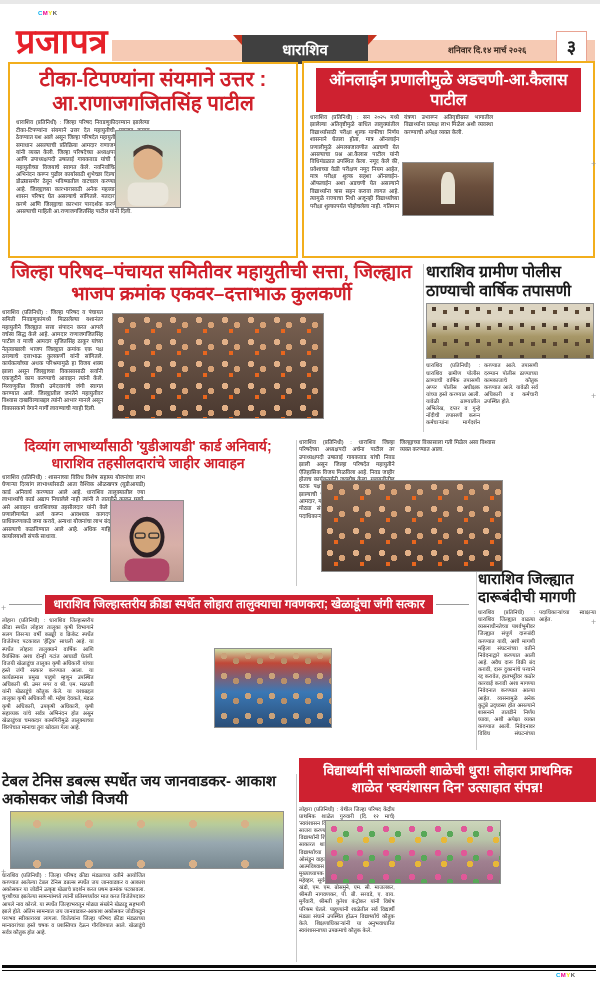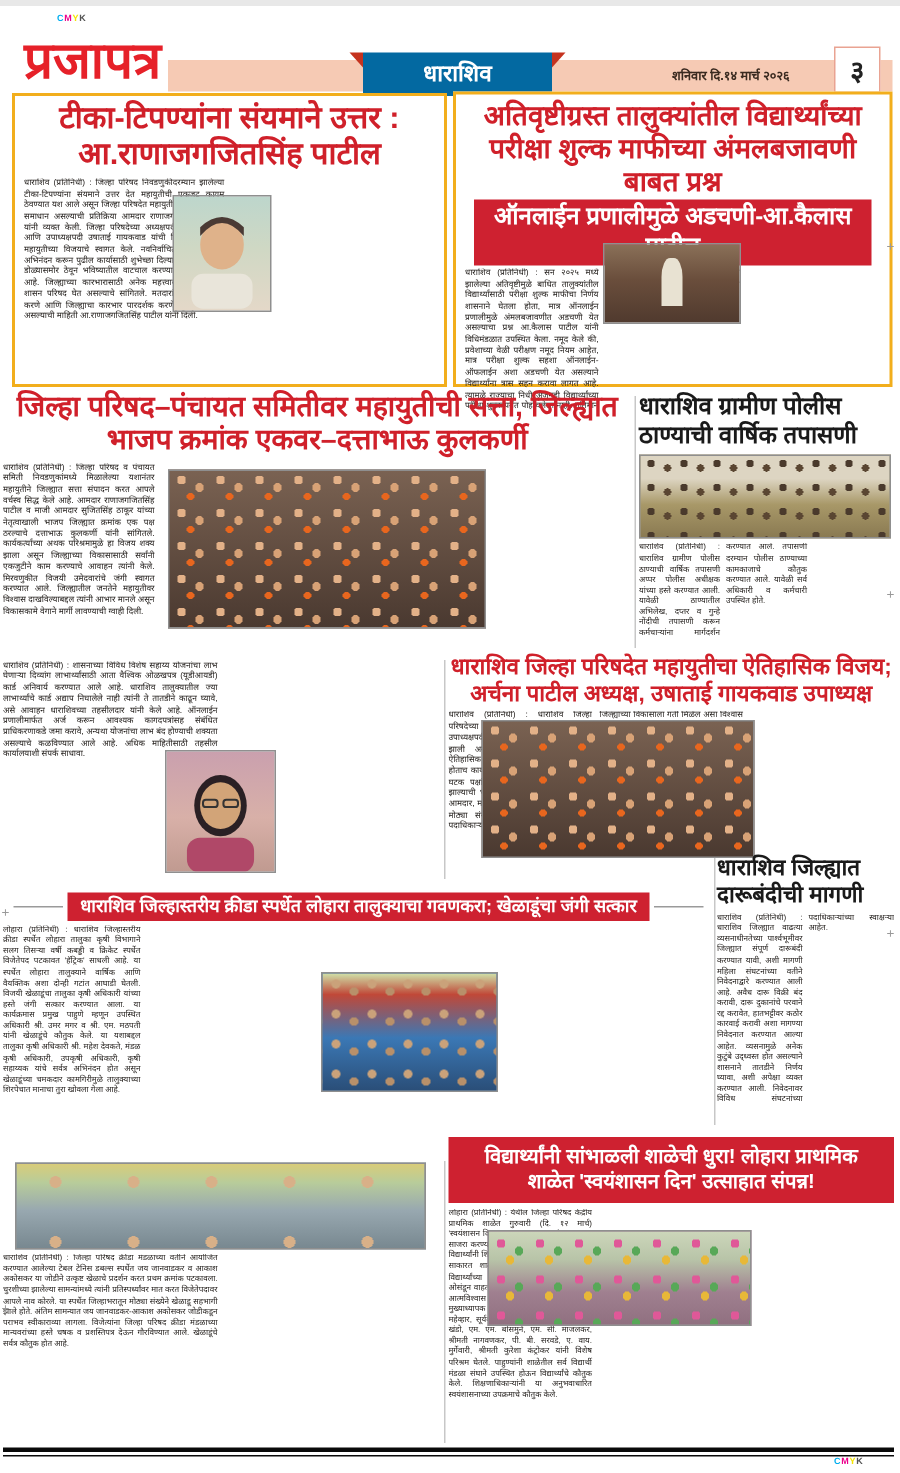--- a/index.html
+++ b/index.html
@@ -7,21 +7,21 @@
         font-family:Liberation Sans, sans-serif;overflow:hidden;margin:4px auto;}
 
   
   .cmyk{position:absolute;font-size:6px;font-weight:bold;letter-spacing:.5px;}
   .cmyk .c{color:#00aeef}.cmyk .m{color:#ec008c}.cmyk .y{color:#f5e400}.cmyk .k{color:#555}
   .cmyk-top{left:38px;top:6px;}
   .cmyk-bottom{left:556px;top:968px;}
   .masthead{position:absolute;left:16px;top:20px;font-size:34px;font-weight:bold;
             color:#e62129;line-height:1;}
   .band{position:absolute;left:112px;top:36px;width:483px;height:21px;background:#f6cab4;}
-  .ribbon{position:absolute;left:242px;top:31px;width:126px;height:29px;background:#0369a1;
+  .ribbon{position:absolute;left:242px;top:31px;width:126px;height:29px;background:#404040;
           color:#fff;font-weight:bold;font-size:15px;text-align:center;line-height:29px;}
   .ribbon:before,.ribbon:after{content:"";position:absolute;top:0;width:0;height:0;
           border-style:solid;}
   .ribbon:before{left:-9px;border-width:0 9px 10px 0;border-color:transparent #c5331f transparent transparent;}
   .ribbon:after{right:-9px;border-width:10px 9px 0 0;border-color:#c5331f transparent transparent transparent;}
   .issue-date{position:absolute;left:448px;top:36px;height:33px;line-height:21px;
           font-size:8.5px;font-weight:bold;color:#3a2a20;text-align:right;}
   .pagenum{position:absolute;left:556px;top:27px;width:31px;height:31px;background:#fff;
           border:1.5px solid #e9a392;font-size:18px;font-weight:bold;color:#222;
           text-align:center;line-height:31px;box-sizing:border-box;}
@@ -98,21 +98,20 @@
     <div class="photo ph-portrait ph-man" style="left:105px;top:66px;width:66px;height:78px;">
       <svg width="66" height="78" viewBox="0 0 66 78">
         <ellipse cx="33" cy="34" rx="15" ry="17" fill="#dfb28a"></ellipse>
         <path d="M18 28 Q33 10 48 28 L48 22 Q33 8 18 22 Z" fill="#4a3a34"></path>
         <rect x="12" y="54" width="42" height="24" rx="8" fill="#e9e5da"></rect>
       </svg>
     </div>
   </div>
 
   <div class="abs goldbox" style="left:302px;top:57px;width:293px;height:197px;">
-    <div class="hl-red" style="font-size:18.5px;">अतिवृष्टीग्रस्त तालुक्यांतील विद्यार्थ्यांच्या परीक्षा शुल्क माफीच्या अंमलबजावणी बाबत प्रश्न</div>
     <div class="subrow">
       <span class="rl"></span>
       <span class="redbar" style="font-size:16px;">ऑनलाईन प्रणालीमुळे अडचणी-आ.कैलास पाटील</span>
       <span class="rl"></span>
     </div>
     <div class="bodytxt" style="margin-top:2px;height:96px;column-count:3;column-gap:5px;">धाराशिव (प्रतिनिधी) : सन २०२५ मध्ये झालेल्या अतिवृष्टीमुळे बाधित तालुक्यांतील विद्यार्थ्यांसाठी परीक्षा शुल्क माफीचा निर्णय शासनाने घेतला होता, मात्र ऑनलाईन प्रणालीमुळे अंमलबजावणीत अडचणी येत असल्याचा प्रश्न आ.कैलास पाटील यांनी विधिमंडळात उपस्थित केला. नमूद केले की, प्रवेशाच्या वेळी परीक्षण नमूद नियम आहेत, मात्र परीक्षा शुल्क सहशा ऑनलाईन-ऑफलाईन अशा अडचणी येत असल्याने विद्यार्थ्यांना त्रास सहन करावा लागत आहे. त्यामुळे राज्याचा निधी अजूनही विद्यार्थ्यांच्या परीक्षा शुल्कापर्यंत पोहोचलेला नाही. गतिमान यंत्रणा उभारून अतिवृष्टीग्रस्त भागातील विद्यार्थ्यांना प्रत्यक्ष लाभ मिळेल अशी व्यवस्था करण्याची अपेक्षा व्यक्त केली.</div>
     <div class="photo ph-assembly" style="left:98px;top:99px;width:92px;height:54px;"></div>
   </div>
 
   <div class="abs" style="left:2px;top:257px;width:419px;height:174px;">
@@ -123,36 +122,36 @@
 
   <div class="vsep" style="left:423px;top:260px;height:168px;"></div>
 
   <div class="abs" style="left:426px;top:258px;width:170px;height:174px;">
     <div class="hl-black" style="font-size:16px;">धाराशिव ग्रामीण पोलीस ठाण्याची वार्षिक तपासणी</div>
     <div class="ph-flow ph-police" style="margin:3px 0;width:168px;height:56px;"></div>
     <div class="bodytxt" style="height:70px;column-count:3;column-gap:4px;font-size:5.4px;">धाराशिव (प्रतिनिधी) : धाराशिव ग्रामीण पोलीस ठाण्याची वार्षिक तपासणी अप्पर पोलीस अधीक्षक यांच्या हस्ते करण्यात आली. यावेळी ठाण्यातील अभिलेख, दप्तर व गुन्हे नोंदीची तपासणी करून कर्मचाऱ्यांना मार्गदर्शन करण्यात आले. तपासणी दरम्यान पोलीस ठाण्याच्या कामकाजाचे कौतुक करण्यात आले. यावेळी सर्व अधिकारी व कर्मचारी उपस्थित होते.</div>
   </div>
 
   <div class="abs" style="left:2px;top:434px;width:292px;height:150px;">
+    <div class="hl-red" style="font-size:14px;">दिव्यांग लाभार्थ्यांसाठी 'युडीआयडी' कार्ड अनिवार्य; धाराशिव तहसीलदारांचे जाहीर आवाहन</div>
     <div class="bodytxt" style="margin-top:3px;height:110px;column-count:2;column-gap:6px;">धाराशिव (प्रतिनिधी) : शासनाच्या विविध विशेष सहाय्य योजनांचा लाभ घेणाऱ्या दिव्यांग लाभार्थ्यांसाठी आता वैश्विक ओळखपत्र (यूडीआयडी) कार्ड अनिवार्य करण्यात आले आहे. धाराशिव तालुक्यातील ज्या लाभार्थ्यांचे कार्ड अद्याप निघालेले नाही त्यांनी ते तातडीने काढून घ्यावे, असे आवाहन धाराशिवच्या तहसीलदार यांनी केले आहे. ऑनलाईन प्रणालीमार्फत अर्ज करून आवश्यक कागदपत्रांसह संबंधित प्राधिकरणाकडे जमा करावे, अन्यथा योजनांचा लाभ बंद होण्याची शक्यता असल्याचे कळविण्यात आले आहे. अधिक माहितीसाठी तहसील कार्यालयाशी संपर्क साधावा.</div>
     <div class="photo ph-portrait ph-woman" style="left:108px;top:62px;width:74px;height:82px;">
       <svg width="74" height="82" viewBox="0 0 74 82">
         <ellipse cx="37" cy="38" rx="18" ry="21" fill="#2a2024"></ellipse>
         <ellipse cx="37" cy="38" rx="14" ry="16" fill="#d2a478"></ellipse>
         <rect x="25" y="34" width="10" height="5" rx="2" fill="none" stroke="#333" stroke-width="1.4"></rect>
         <rect x="39" y="34" width="10" height="5" rx="2" fill="none" stroke="#333" stroke-width="1.4"></rect>
         <rect x="14" y="60" width="46" height="24" rx="9" fill="#b04868"></rect>
       </svg>
     </div>
   </div>
 
   <div class="vsep" style="left:296px;top:436px;height:146px;"></div>
 
   <div class="abs" style="left:299px;top:432px;width:297px;height:152px;">
-    <div class="hl-red" style="font-size:15px;">धाराशिव जिल्हा परिषदेत महायुतीचा ऐतिहासिक विजय; अर्चना पाटील अध्यक्ष, उषाताई गायकवाड उपाध्यक्ष</div>
     <div class="bodytxt" style="margin-top:3px;height:92px;column-count:3;column-gap:5px;">धाराशिव (प्रतिनिधी) : धाराशिव जिल्हा परिषदेच्या अध्यक्षपदी अर्चना पाटील तर उपाध्यक्षपदी उषाताई गायकवाड यांची निवड झाली असून जिल्हा परिषदेत महायुतीने ऐतिहासिक विजय मिळविला आहे. निवड जाहीर होताच कार्यकर्त्यांनी जल्लोष केला. महायुतीतील घटक पक्षांच्या एकजुटीमुळे हा विजय शक्य झाल्याची भावना नेत्यांनी व्यक्त केली. यावेळी आमदार, माजी आमदार, पदाधिकारी व कार्यकर्ते मोठ्या संख्येने उपस्थित होते. नवनिर्वाचित पदाधिकाऱ्यांचे सर्वत्र अभिनंदन होत असून जिल्ह्याच्या विकासाला गती मिळेल असा विश्वास व्यक्त करण्यात आला.</div>
     <div class="photo ph-crowd-saffron" style="left:22px;top:44px;width:182px;height:92px;"></div>
   </div>
 
   <div class="abs" style="left:478px;top:566px;width:118px;height:182px;">
     <div class="hl-black" style="font-size:15px;">धाराशिव जिल्ह्यात दारूबंदीची मागणी</div>
     <div class="bodytxt" style="margin-top:3px;height:138px;column-count:2;column-gap:4px;font-size:5.4px;">धाराशिव (प्रतिनिधी) : धाराशिव जिल्ह्यात वाढत्या व्यसनाधीनतेच्या पार्श्वभूमीवर जिल्ह्यात संपूर्ण दारूबंदी करण्यात यावी, अशी मागणी महिला संघटनांच्या वतीने निवेदनाद्वारे करण्यात आली आहे. अवैध दारू विक्री बंद करावी, दारू दुकानांचे परवाने रद्द करावेत, हातभट्टीवर कठोर कारवाई करावी अशा मागण्या निवेदनात करण्यात आल्या आहेत. व्यसनामुळे अनेक कुटुंबे उद्ध्वस्त होत असल्याने शासनाने तातडीने निर्णय घ्यावा, अशी अपेक्षा व्यक्त करण्यात आली. निवेदनावर विविध संघटनांच्या पदाधिकाऱ्यांच्या स्वाक्षऱ्या आहेत.</div>
   </div>
 
   <div class="vsep" style="left:476px;top:568px;height:178px;"></div>
@@ -161,20 +160,21 @@
     <div class="subrow" style="margin:3px 4px;">
       <span class="rl"></span>
       <span class="redbar" style="font-size:12px;">धाराशिव जिल्हास्तरीय क्रीडा स्पर्धेत लोहारा तालुक्याचा गवणकरा; खेळाडूंचा जंगी सत्कार</span>
       <span class="rl"></span>
     </div>
     <div class="bodytxt" style="height:118px;column-count:5;column-gap:4px;font-size:5.4px;">लोहारा (प्रतिनिधी) : धाराशिव जिल्हास्तरीय क्रीडा स्पर्धेत लोहारा तालुका कृषी विभागाने सलग तिसऱ्या वर्षी कबड्डी व क्रिकेट स्पर्धेत विजेतेपद पटकावत 'हॅट्रिक' साधली आहे. या स्पर्धेत लोहारा तालुक्याने वार्षिक आणि वैयक्तिक अशा दोन्ही गटांत आघाडी घेतली. विजयी खेळाडूंचा तालुका कृषी अधिकारी यांच्या हस्ते जंगी सत्कार करण्यात आला. या कार्यक्रमास प्रमुख पाहुणे म्हणून उपस्थित अधिकारी श्री. उमर मगर व श्री. एम. मठपती यांनी खेळाडूंचे कौतुक केले. या यशाबद्दल तालुका कृषी अधिकारी श्री. महेश देवकते, मंडळ कृषी अधिकारी, उपकृषी अधिकारी, कृषी सहाय्यक यांचे सर्वत्र अभिनंदन होत असून खेळाडूंच्या चमकदार कामगिरीमुळे तालुक्याच्या शिरपेचात मानाचा तुरा खोवला गेला आहे.</div>
     <div class="photo ph-players" style="left:212px;top:56px;width:118px;height:80px;"></div>
   </div>
 
   <div class="abs" style="left:2px;top:768px;width:292px;height:192px;">
+    <div class="hl-black" style="font-size:15px;">टेबल टेनिस डबल्स स्पर्धेत जय जानवाडकर- आकाश अकोसकर जोडी विजयी</div>
     <div class="ph-flow ph-tennis" style="margin:3px 8px;width:274px;height:58px;"></div>
     <div class="bodytxt" style="height:84px;column-count:2;column-gap:6px;font-size:5.4px;">धाराशिव (प्रतिनिधी) : जिल्हा परिषद क्रीडा मंडळाच्या वतीने आयोजित करण्यात आलेल्या टेबल टेनिस डबल्स स्पर्धेत जय जानवाडकर व आकाश अकोसकर या जोडीने उत्कृष्ट खेळाचे प्रदर्शन करत प्रथम क्रमांक पटकावला. चुरशीच्या झालेल्या सामन्यांमध्ये त्यांनी प्रतिस्पर्ध्यांवर मात करत विजेतेपदावर आपले नाव कोरले. या स्पर्धेत जिल्हाभरातून मोठ्या संख्येने खेळाडू सहभागी झाले होते. अंतिम सामन्यात जय जानवाडकर-आकाश अकोसकर जोडीकडून पराभव स्वीकाराव्या लागला. विजेत्यांना जिल्हा परिषद क्रीडा मंडळाच्या मान्यवरांच्या हस्ते चषक व प्रशस्तिपत्र देऊन गौरविण्यात आले. खेळाडूंचे सर्वत्र कौतुक होत आहे.</div>
   </div>
 
   <div class="vsep" style="left:296px;top:770px;height:188px;"></div>
 
   <div class="abs" style="left:299px;top:754px;width:297px;height:206px;">
     <div class="redbar" style="font-size:13.5px;padding:5px 8px;">विद्यार्थ्यांनी सांभाळली शाळेची धुरा! लोहारा प्राथमिक शाळेत 'स्वयंशासन दिन' उत्साहात संपन्न!</div>
     <div class="bodytxt" style="margin-top:4px;height:146px;column-count:3;column-gap:5px;font-size:5.4px;">लोहारा (प्रतिनिधी) : येथील जिल्हा परिषद केंद्रीय प्राथमिक शाळेत गुरुवारी (दि. १२ मार्च) 'स्वयंशासन दिन' (school day) अत्यंत उत्साहात साजरा करण्यात आला. या उपक्रमांतर्गत शाळेच्या विद्यार्थ्यांनी शिक्षक आणि मुख्याध्यापकांची भूमिका साकारत शाळेचा संपूर्ण कारभार सांभाळला. विद्यार्थ्यांच्या चेहऱ्यावर एक वेगळाच आनंद ओसंडून वाहत होता. या उपक्रमामुळे विद्यार्थ्यांमध्ये आत्मविश्वास निर्माण होण्यास मदत झाली. मुख्याध्यापक दत्ता पवारे यांच्यासह चालाजी महेव्हार, सूर्यकांत पांढरे, रमेश कसमोडे, तालिक खंडो, एम. एम. बोसमुने, एम. सी. माजलकर, श्रीमती नागवणकर, पी. बी. सरवडे, ए. वाय. मुर्गेवारी, श्रीमती कुरेशा कंट्रोकर यांनी विशेष परिश्रम घेतले. पाहुण्यांनी शाळेतील सर्व विद्यार्थी मंडळा संघाने उपस्थित होऊन विद्यार्थ्यांचे कौतुक केले. शिक्षणाधिकाऱ्यांनी या अनुभवाधारित स्वयंशासनाच्या उपक्रमाचे कौतुक केले.</div>
     <div class="photo ph-school" style="left:26px;top:62px;width:176px;height:64px;"></div>

